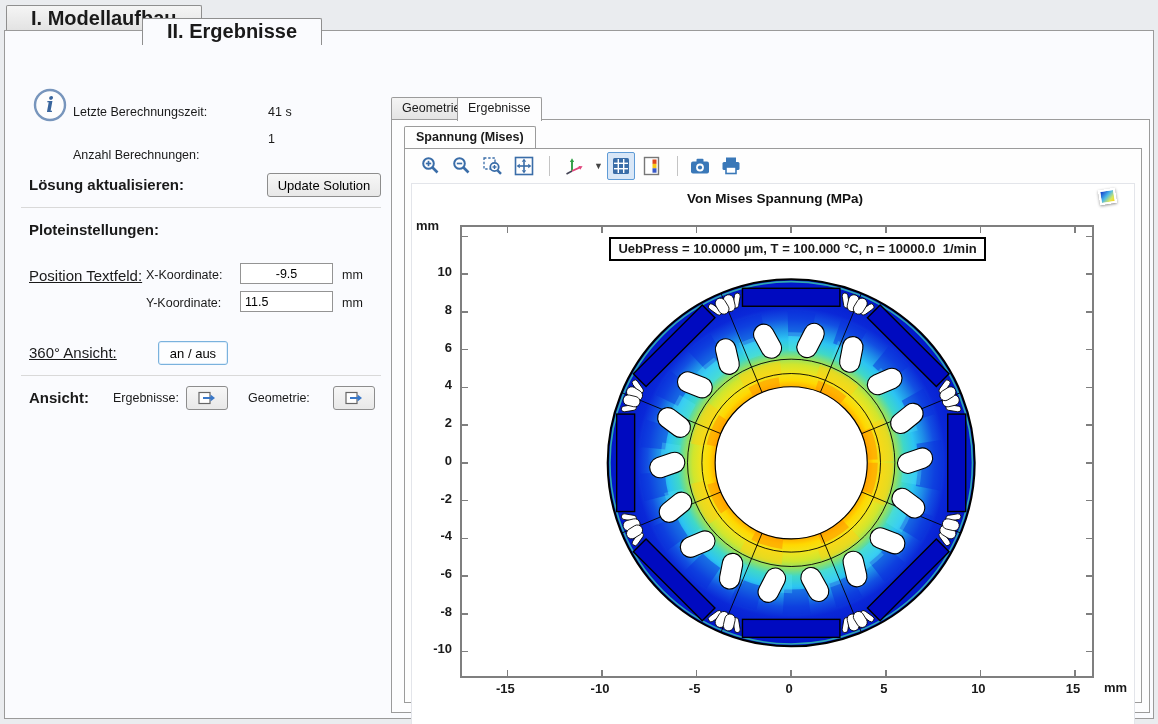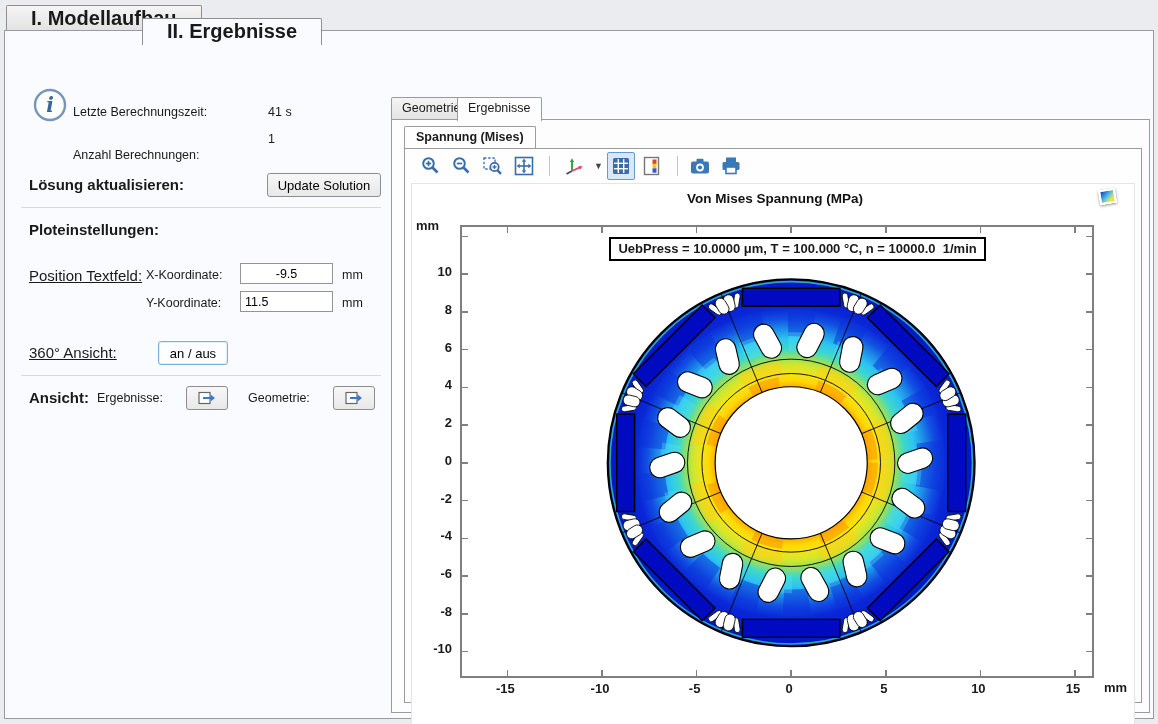--- a/index.html
+++ b/index.html
@@ -97,21 +97,21 @@
   <div class="lbl" style="left:337px; top:237px;">mm</div>
   <div class="lbl" style="left:141px; top:265px;">Y-Koordinate:</div>
   <input class="field" style="left: 235px; top: 260px;" value="11.5">
   <div class="lbl" style="left:337px; top:265px;">mm</div>
 
   <div class="h15u" style="left:24px; top:313px;">360° Ansicht:</div>
   <button class="btn btn-blue" style="left:153px; top:310px; width:68px; height:22px;">an / aus</button>
   <div class="divider" style="left:16px; top:344px; width:360px;"></div>
 
   <div class="h15" style="left:24px; top:358px;">Ansicht:</div>
-  <div class="lbl" style="left:92px; top:360px;">Ergebnisse:</div>
+  <div class="lbl" style="left:108px; top:360px;">Ergebnisse:</div>
   <button class="btn" style="left:181px; top:355px; width:40px; height:22px;">
     <svg width="18" height="14" viewBox="0 0 18 14">
       <rect x="1" y="1.5" width="11" height="11" fill="#fff" stroke="#666" stroke-width="1.2"></rect>
       <line x1="5" y1="7" x2="14.5" y2="7" stroke="#3a78c8" stroke-width="2"></line>
       <polygon points="17,7 12.5,3.5 12.5,10.5" fill="#3a78c8"></polygon>
     </svg>
   </button>
   <div class="lbl" style="left:243px; top:360px;">Geometrie:</div>
   <button class="btn" style="left:328px; top:355px; width:40px; height:22px;">
     <svg width="18" height="14" viewBox="0 0 18 14">

